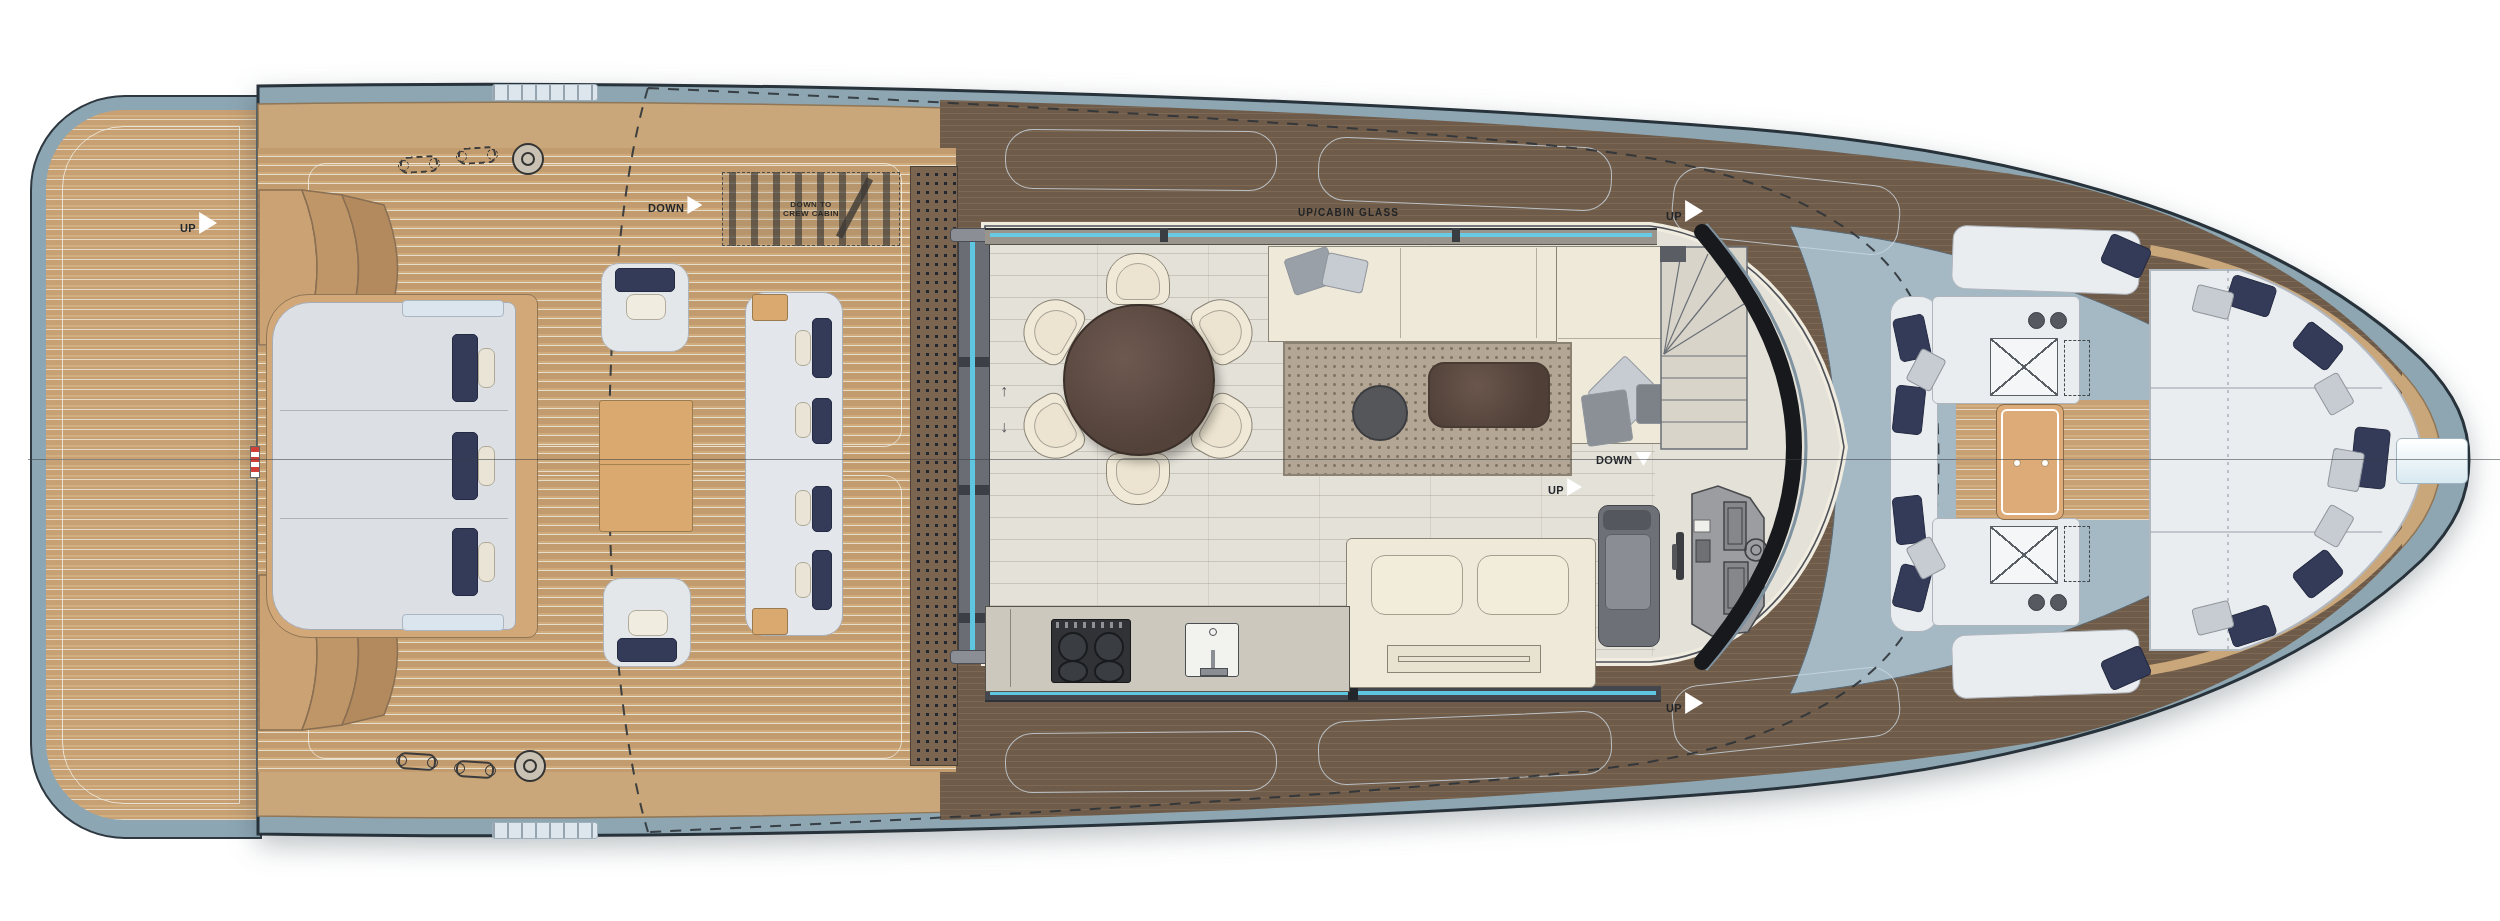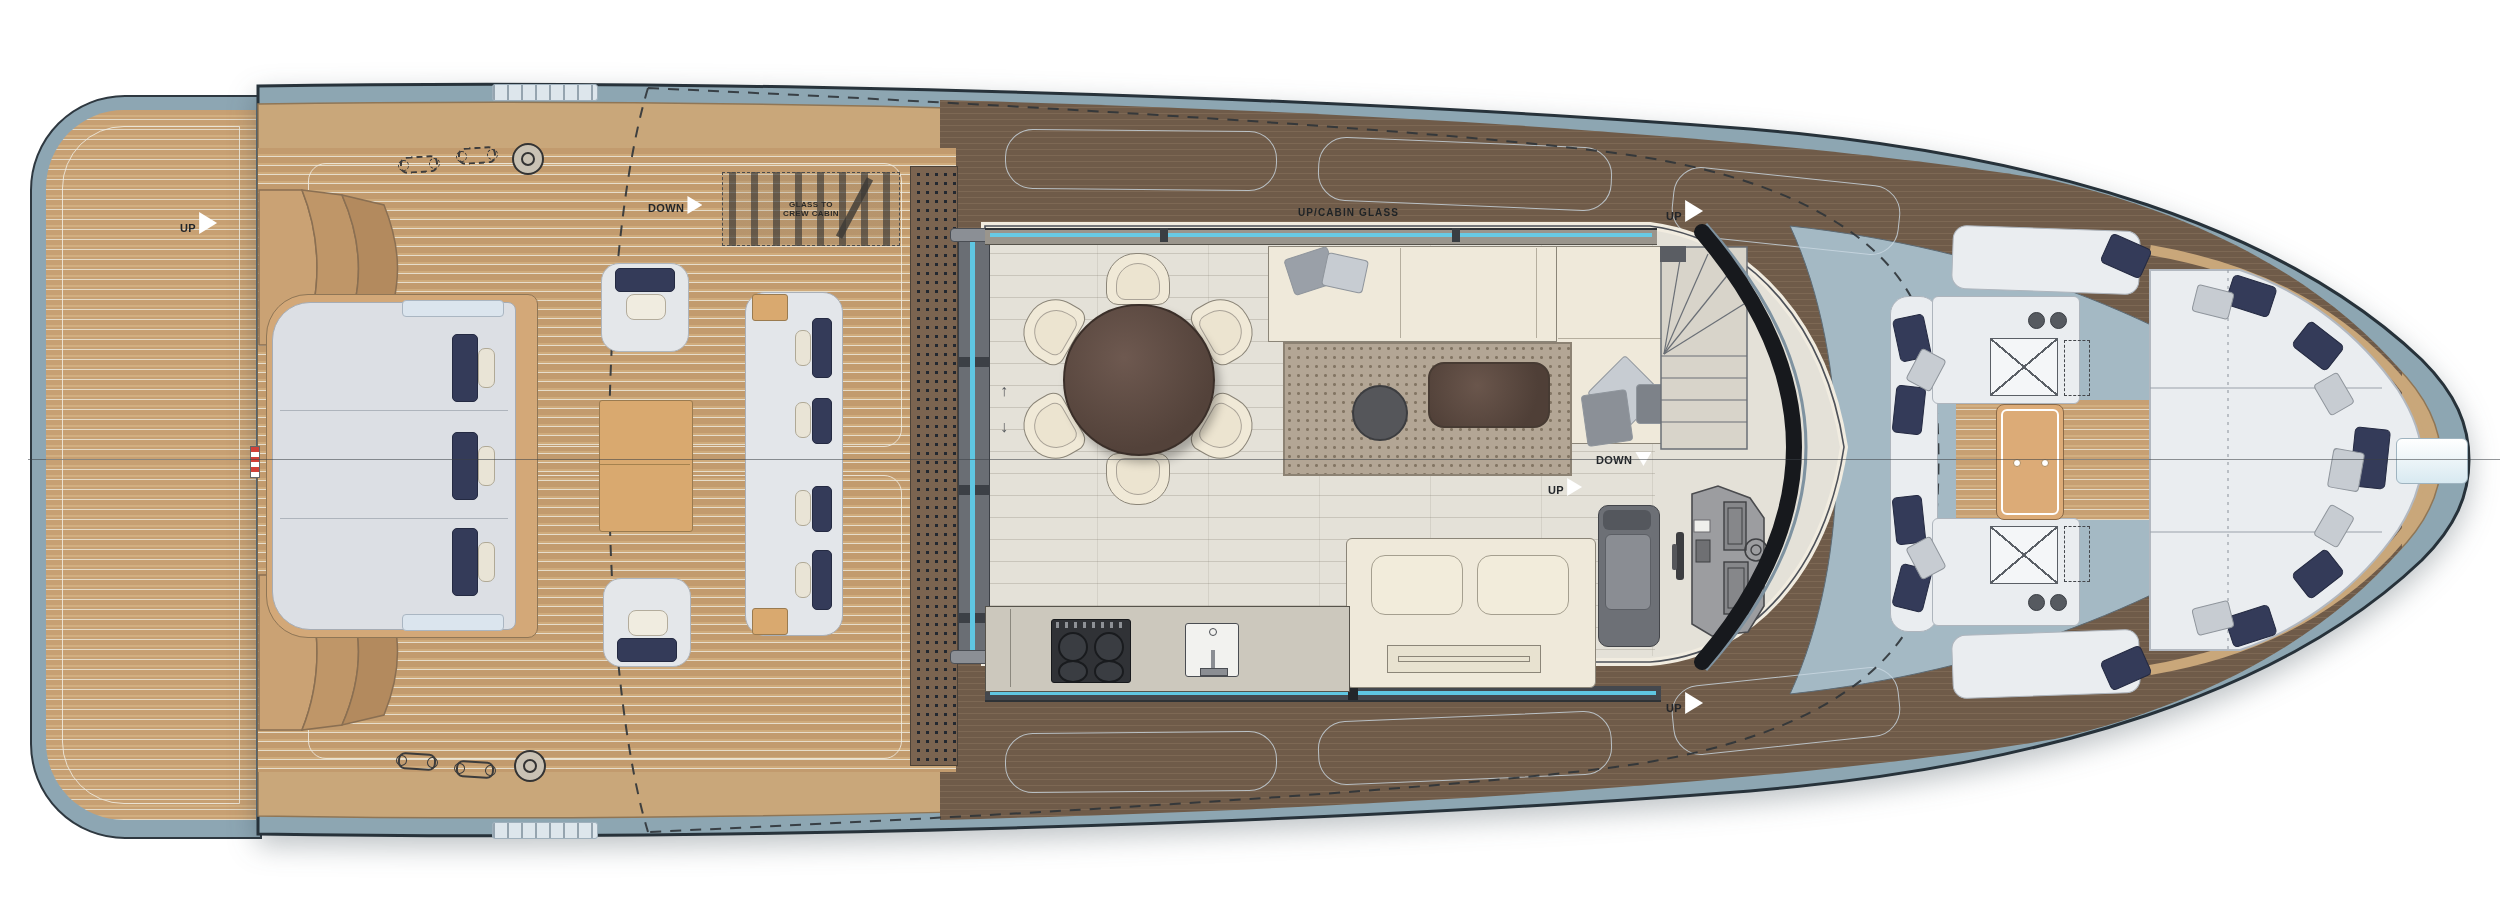--- a/index.html
+++ b/index.html
@@ -173,21 +173,21 @@
   <div class="pillow" style="left:812px;top:550px;width:18px;height:58px;"></div>
   <div class="abs" style="left:795px;top:330px;width:14px;height:34px;background:#e9e4d6;border:1px solid #b0a996;border-radius:7px;"></div>
   <div class="abs" style="left:795px;top:402px;width:14px;height:34px;background:#e9e4d6;border:1px solid #b0a996;border-radius:7px;"></div>
   <div class="abs" style="left:795px;top:490px;width:14px;height:34px;background:#e9e4d6;border:1px solid #b0a996;border-radius:7px;"></div>
   <div class="abs" style="left:795px;top:562px;width:14px;height:34px;background:#e9e4d6;border:1px solid #b0a996;border-radius:7px;"></div>
 
   <div class="abs" style="left:722px;top:172px;width:176px;height:72px;border:1.5px dashed #4b4b4b;
               background:repeating-linear-gradient(90deg,rgba(62,60,56,.7) 6px 13px,rgba(150,130,105,.25) 13px 28px);
               display:flex;align-items:center;justify-content:center;">
     <div class="abs" style="left:128px;top:2px;width:7px;height:66px;background:rgba(60,58,54,.8);transform:rotate(28deg);"></div>
-    <span class="lbl" style="font-size:8px;width:58px;white-space:normal;text-align:center;line-height:1.15;color:#2a2a28;">GLASS TO CREW CABIN</span>
+    <span class="lbl" style="font-size:8px;width:58px;white-space:normal;text-align:center;line-height:1.15;color:#2a2a28;">DOWN TO CREW CABIN</span>
   </div>
   <div class="row abs" style="left:648px;top:196px;">
     <span class="lbl">DOWN</span>
     <span class="tri-r"></span>
   </div>
 
   <div class="abs" style="left:910px;top:166px;width:46px;height:598px;background:#7b6450;border:1.5px solid #4c4238;
               background-image:radial-gradient(#232830 1.7px,transparent 1.9px);background-size:9px 9px;background-position:3px 3px;"></div>
 
   <svg class="layer">

